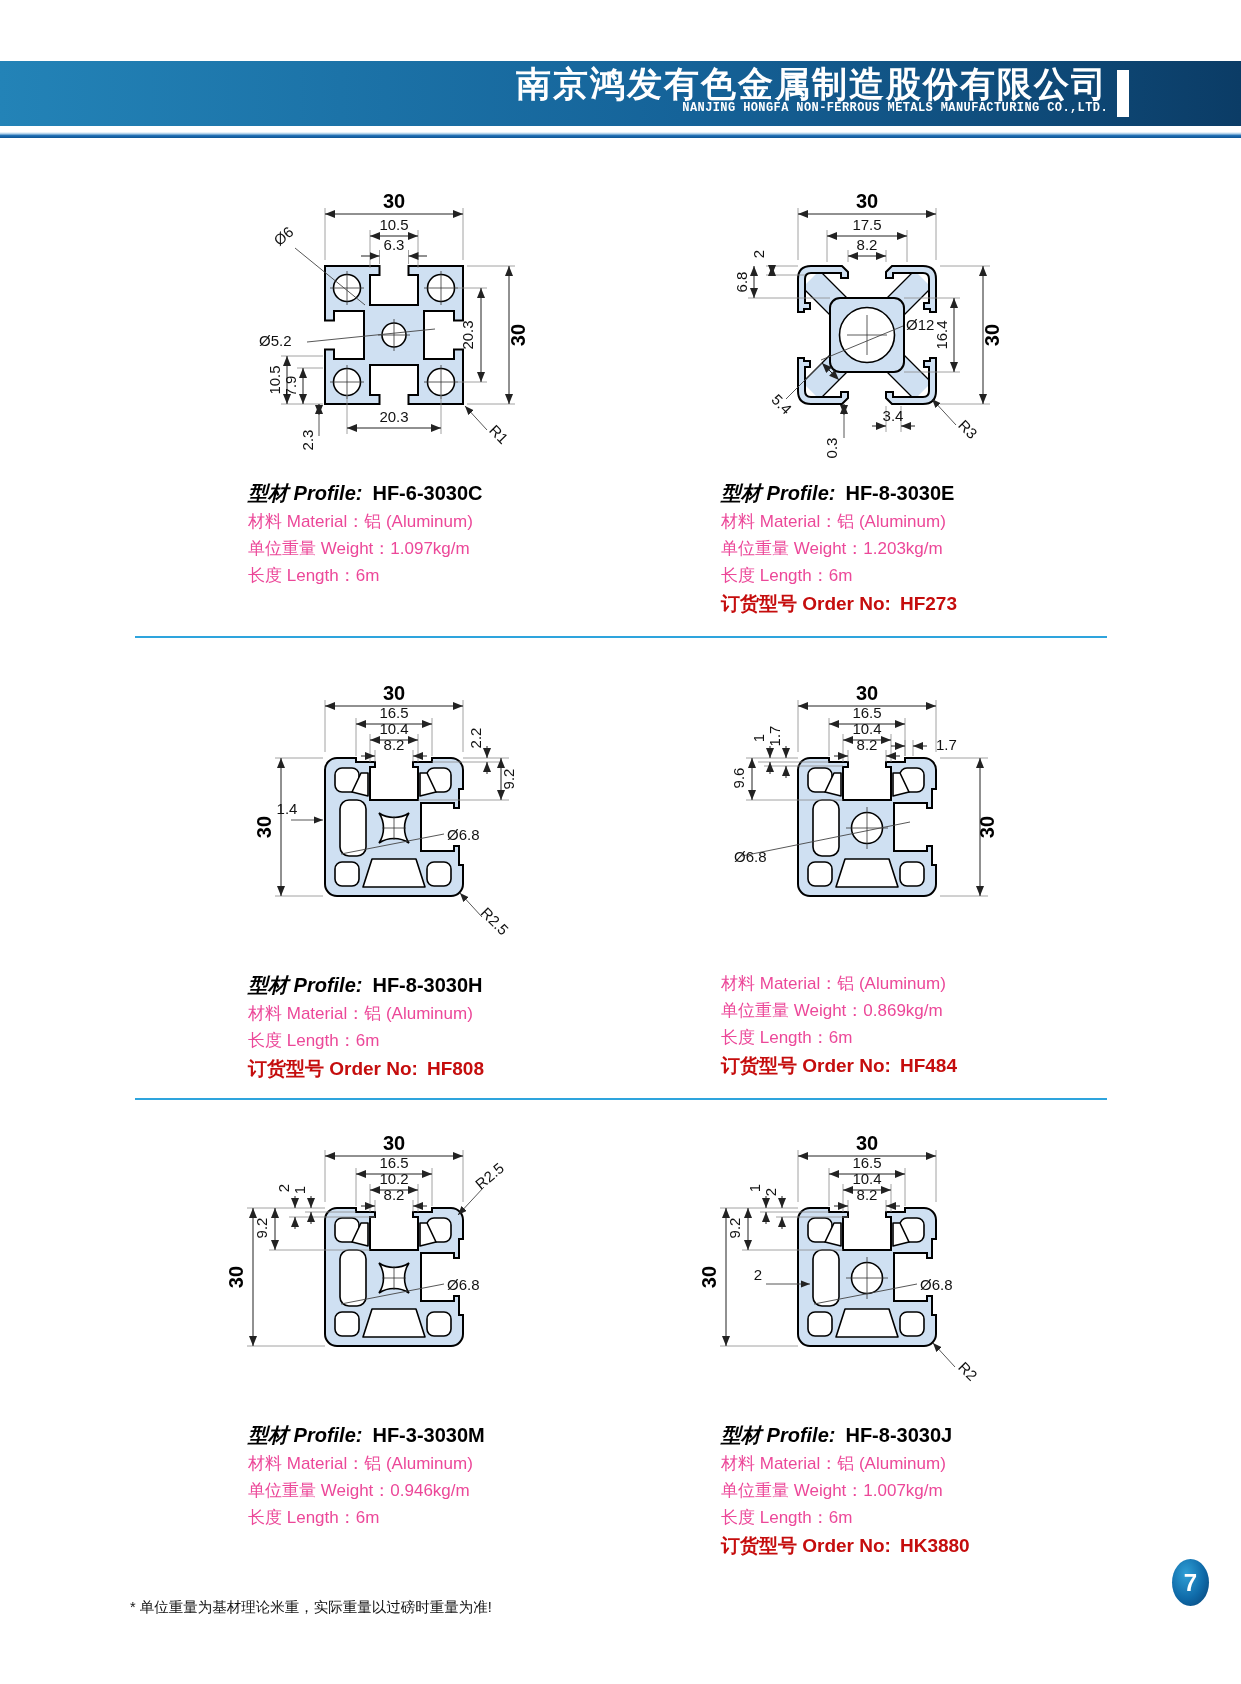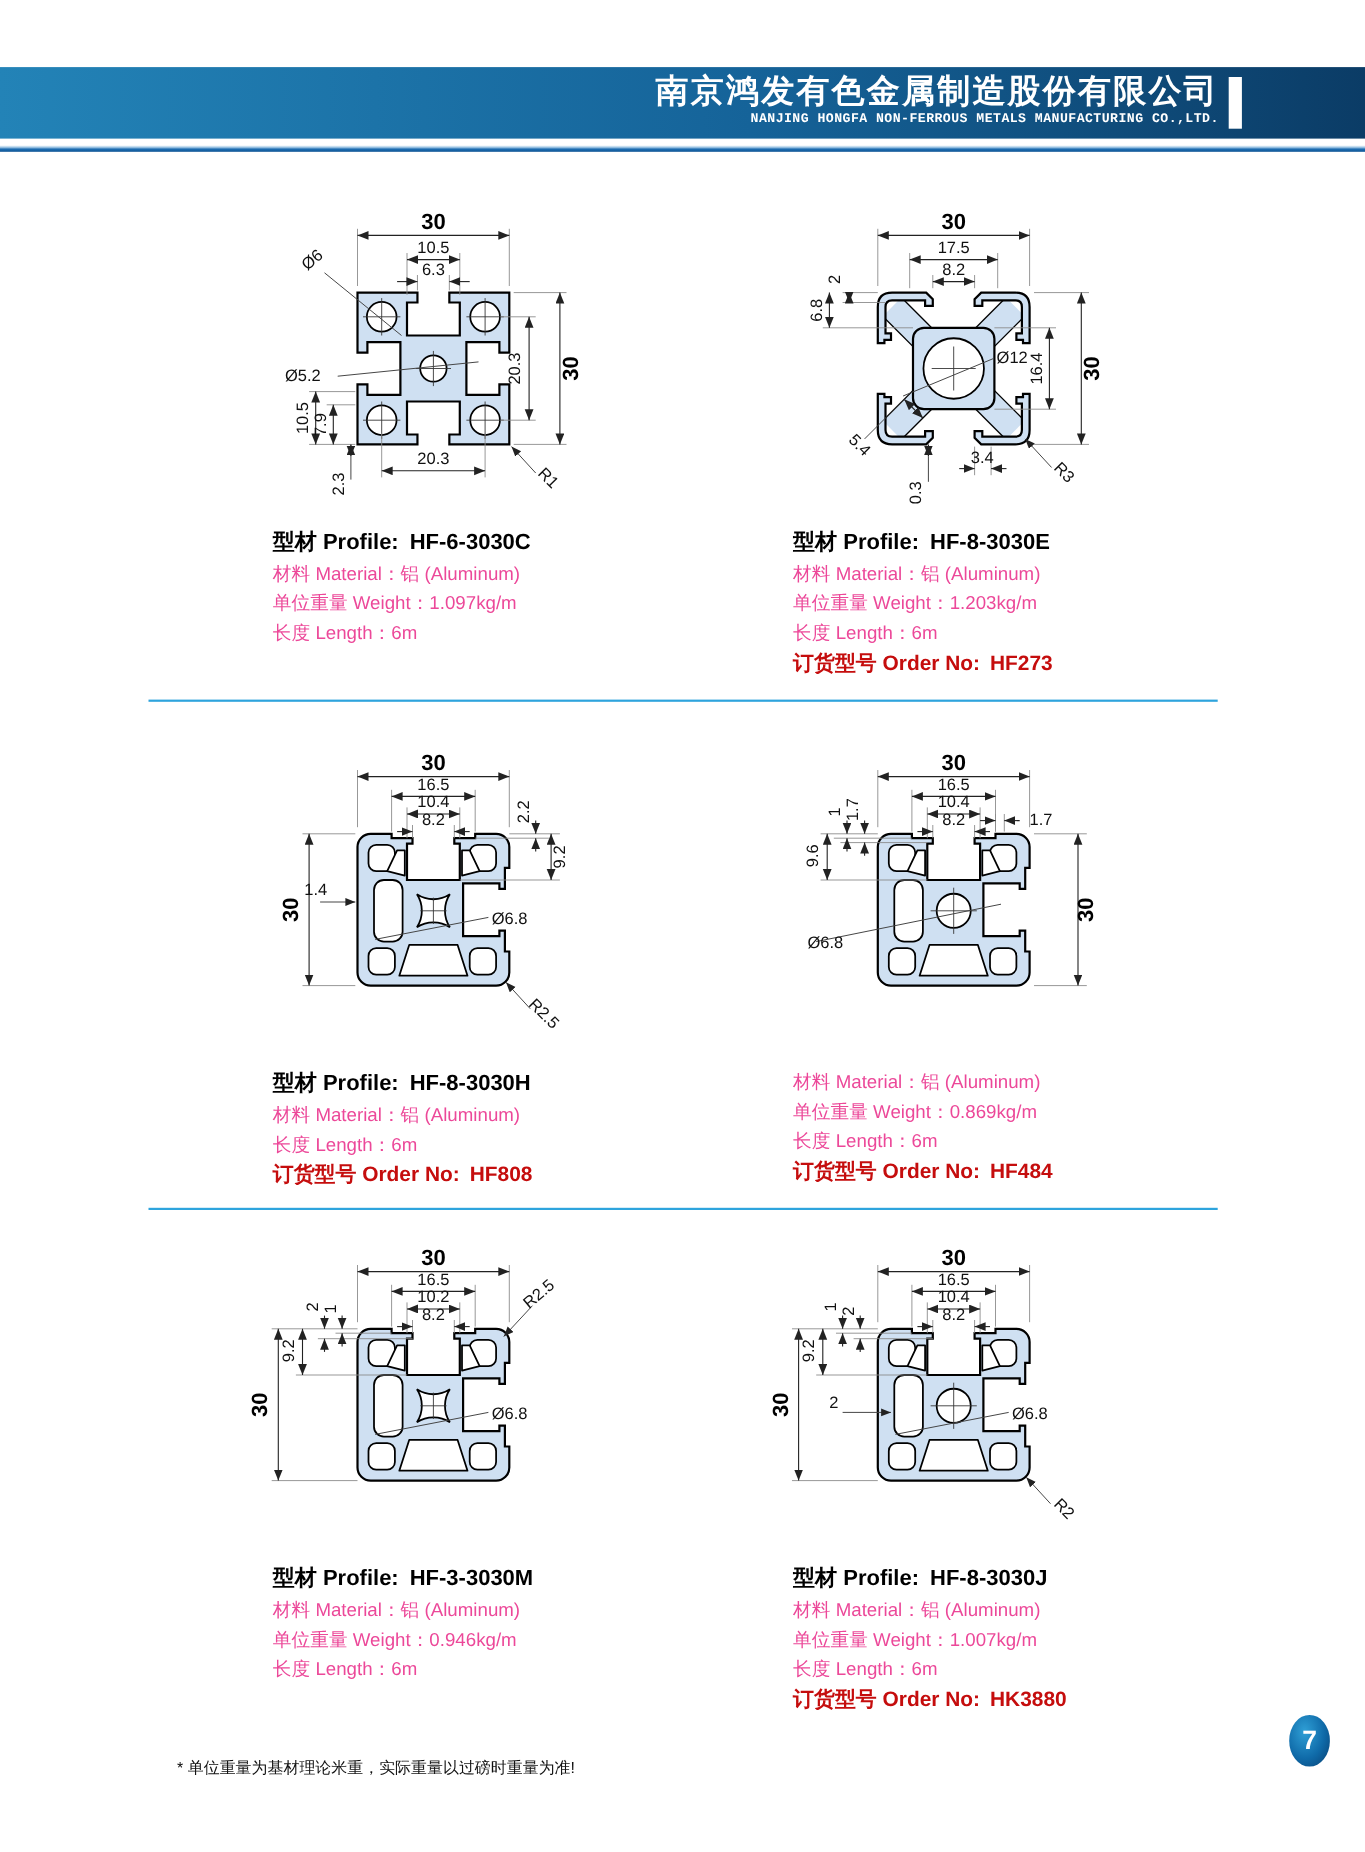--- a/index.html
+++ b/index.html
@@ -1,21 +1,21 @@
 <!DOCTYPE html>
 <html><head>
 <meta charset="utf-8">
 <style>
   html,body{margin:0;padding:0;background:#fff;}
   .page{position:relative;width:1241px;height:1684px;background:#fff;overflow:hidden;
         font-family:"Liberation Sans",sans-serif;}
   .band{position:absolute;left:0;top:61px;width:100%;height:65px;
         background:linear-gradient(90deg,#2383b7 0%,#156399 55%,#0b3c66 100%);}
   .company{position:absolute;right:133px;top:6px;text-align:right;color:#fff;}
-  .company-cn{font-size:30px;font-weight:bold;letter-spacing:2px;line-height:34px;white-space:nowrap;}
+  .company-cn{font-size:35px;font-weight:bold;letter-spacing:2px;line-height:34px;white-space:nowrap;}
   .company-en{font-family:Liberation Mono, monospace;font-size:12px;font-weight:bold;
               letter-spacing:0.4px;white-space:nowrap;}
   .band-bar{position:absolute;right:112px;top:9px;width:12px;height:47px;background:#fff;}
   .rule{position:absolute;left:0;top:132px;width:100%;height:6px;
         background:linear-gradient(180deg,#ffffff 0%,#a8cce8 30%,#1d6db2 60%,#0f5494 100%);}
   .divider{position:absolute;left:135px;width:972px;height:2px;background:#2ea4dd;}
   .card{position:absolute;width:490px;}
   .card svg{display:block;margin-top:28px;}
   svg{font-family:"Liberation Sans",sans-serif;}
   .op{fill:#cfe0f2;stroke:#000;stroke-width:2;stroke-linejoin:miter;}
@@ -23,25 +23,25 @@
   .dl{stroke:#222;stroke-width:1;fill:none;}
   .ex{stroke:#8a8a8a;stroke-width:0.8;fill:none;}
   .ld{stroke:#444;stroke-width:0.9;fill:none;}
   .ch{stroke:#333;stroke-width:0.8;fill:none;}
   .af{stroke:#cfe0f2;stroke-width:24;fill:none;}
   .ae{stroke:#000;stroke-width:1.2;fill:none;}
   text.d{font-size:15px;fill:#111;}
   text.db{font-size:20px;font-weight:bold;fill:#000;}
   .specs{margin:10px 0 0 113px;}
   .profile-line{font-size:20px;font-weight:bold;color:#000;line-height:30px;white-space:nowrap;}
-  .profile-line .lb{margin-right:10px;}
+  .profile-line .lb{margin-right:10px;font-style:italic;}
   .spec-line{font-size:17px;color:#ec4899;line-height:27px;white-space:nowrap;}
   .order-line{font-size:19px;font-weight:bold;color:#c50d0d;line-height:30px;white-space:nowrap;}
   .order-line .lb{margin-right:9px;}
-  .footnote{position:absolute;left:130px;top:1598px;font-size:14.5px;color:#111;margin-left:31px;}
+  .footnote{position:absolute;left:130px;top:1598px;font-size:14.5px;color:#111;}
   .page-badge{position:absolute;left:1172px;top:1559px;width:37px;height:47px;border-radius:50%;
         background:radial-gradient(ellipse at 38% 32%,#2f9fd6 0%,#0f6aa8 55%,#083e70 100%);
         color:#fff;font-weight:bold;font-size:24px;display:flex;align-items:center;justify-content:center;}
 </style>
 </head>
 <body>
 
 <div class="page">
 
   <div class="band">

